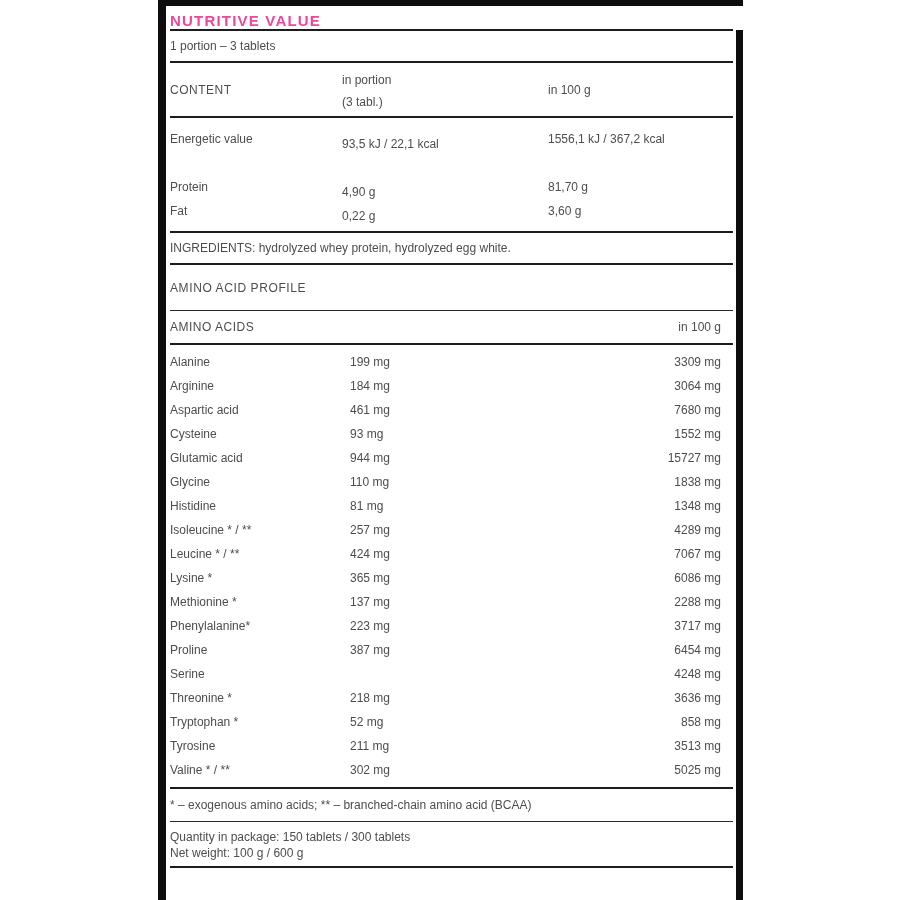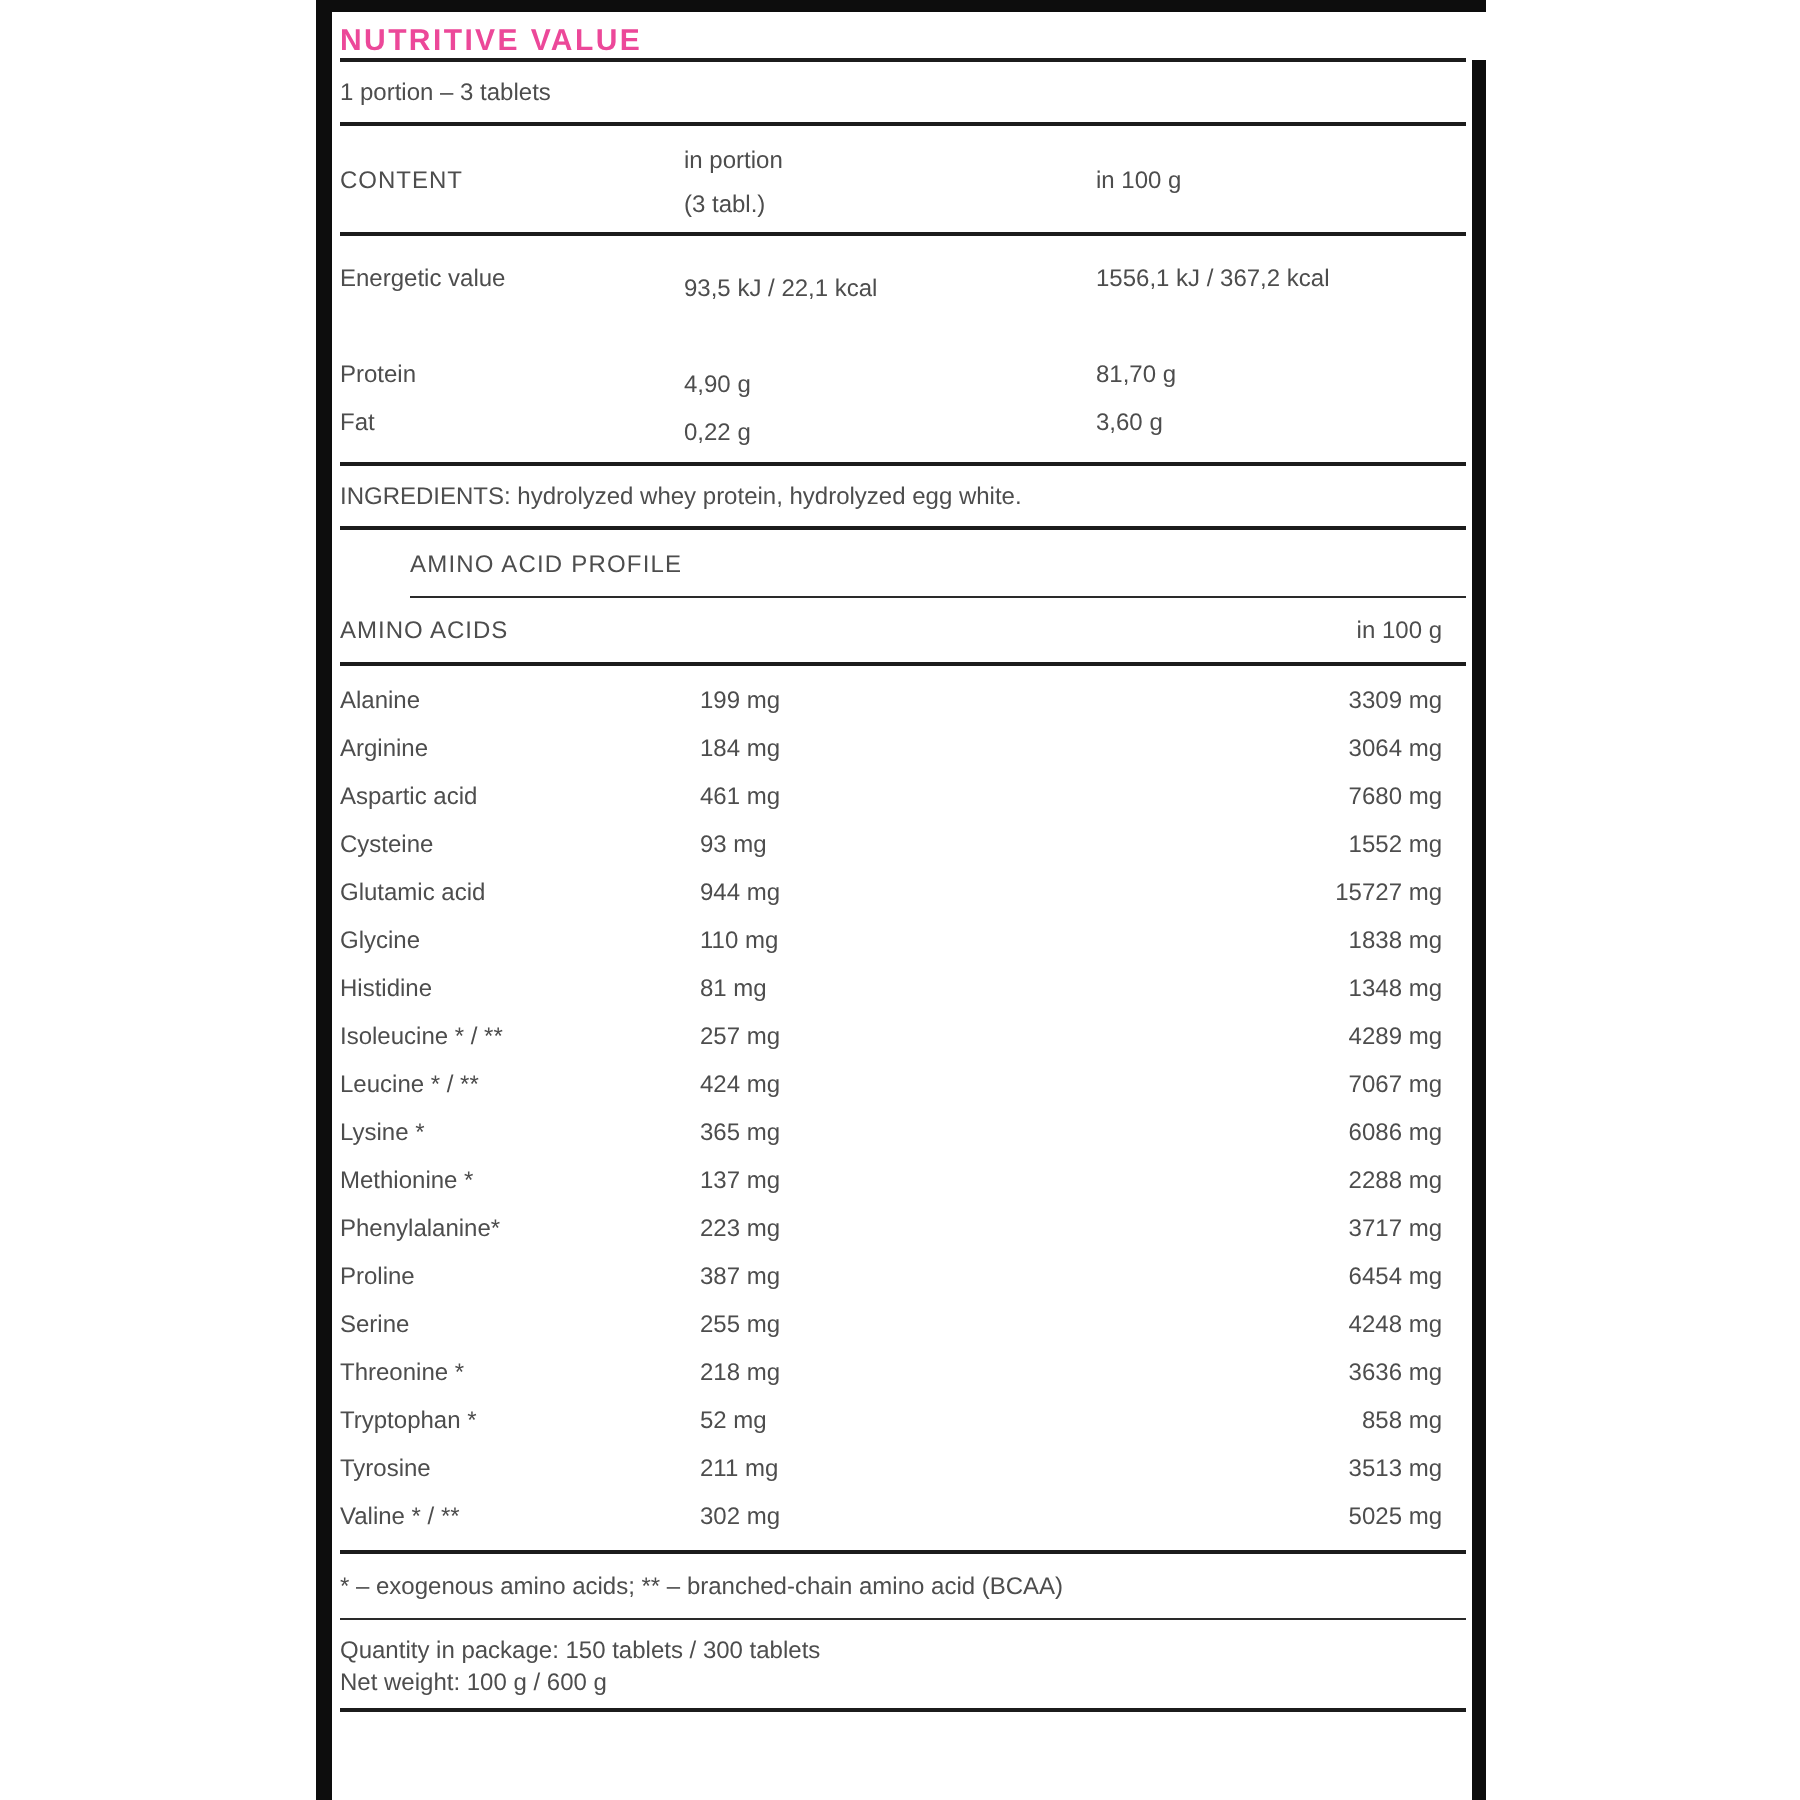--- a/index.html
+++ b/index.html
@@ -34,21 +34,21 @@
   .ct-c2 { width: 206px; padding-top: 10px; line-height: 14px; }
   .ct-c2 .l2 { margin-top: 8px; }
   .ct-c3 { flex: 1; display: flex; align-items: center; }
 
   .ct-body { padding: 9px 0 8px; }
   .ct-row { display: flex; height: 24px; line-height: 24px; }
   .ct-row .ct-c1, .ct-row .ct-c3 { display: block; line-height: 24px; letter-spacing: 0; }
   .ct-spacer { height: 24px; }
 
   .ingredients-row { height: 32px; display: flex; align-items: center; }
-  .profile-row { height: 34px; display: flex; align-items: center; letter-spacing: 0.6px; margin-left: 35px; }
+  .profile-row { height: 46px; display: flex; align-items: center; letter-spacing: 0.6px; }
 
   
   .am-header { height: 34px; display: flex; align-items: center; }
   .am-c1 { width: 180px; letter-spacing: 0.5px; }
   .am-c2 { width: 240px; }
   .am-c3 { flex: 1; text-align: right; padding-right: 12px; }
   .am-body { padding: 5px 0; }
   .am-row { display: flex; height: 24px; line-height: 24px; }
   .am-row .am-c1 { letter-spacing: 0; }
 
@@ -170,21 +170,20 @@
         <div class="am-c2">223 mg</div>
         <div class="am-c3">3717 mg</div>
       </div>
       <div class="am-row">
         <div class="am-c1">Proline</div>
         <div class="am-c2">387 mg</div>
         <div class="am-c3">6454 mg</div>
       </div>
       <div class="am-row">
         <div class="am-c1">Serine</div>
-        <div class="am-c2">255 mg</div>
         <div class="am-c3">4248 mg</div>
       </div>
       <div class="am-row">
         <div class="am-c1">Threonine *</div>
         <div class="am-c2">218 mg</div>
         <div class="am-c3">3636 mg</div>
       </div>
       <div class="am-row">
         <div class="am-c1">Tryptophan *</div>
         <div class="am-c2">52 mg</div>

